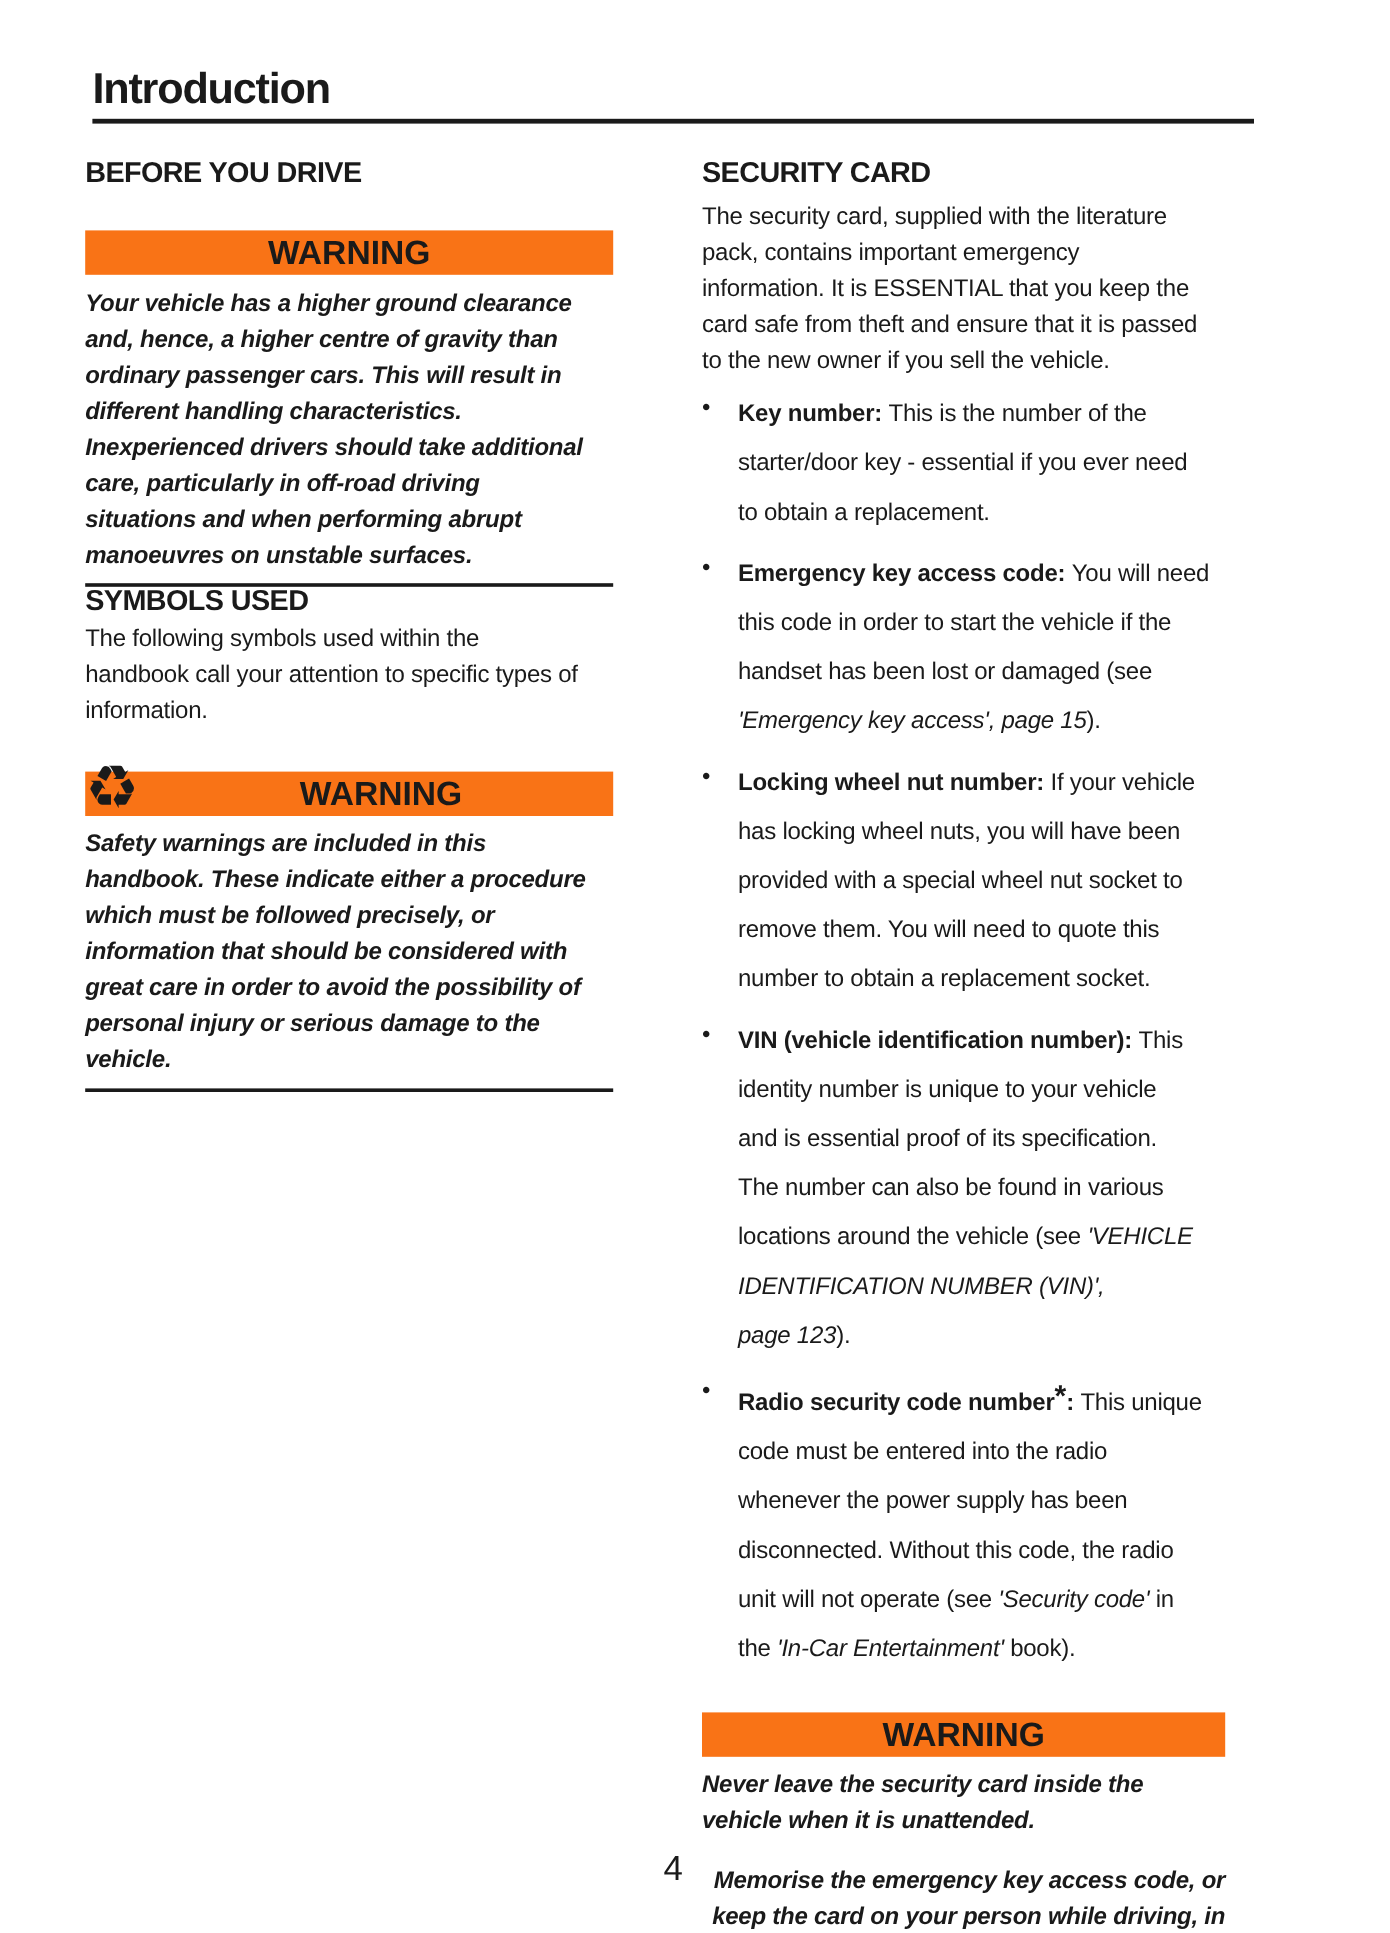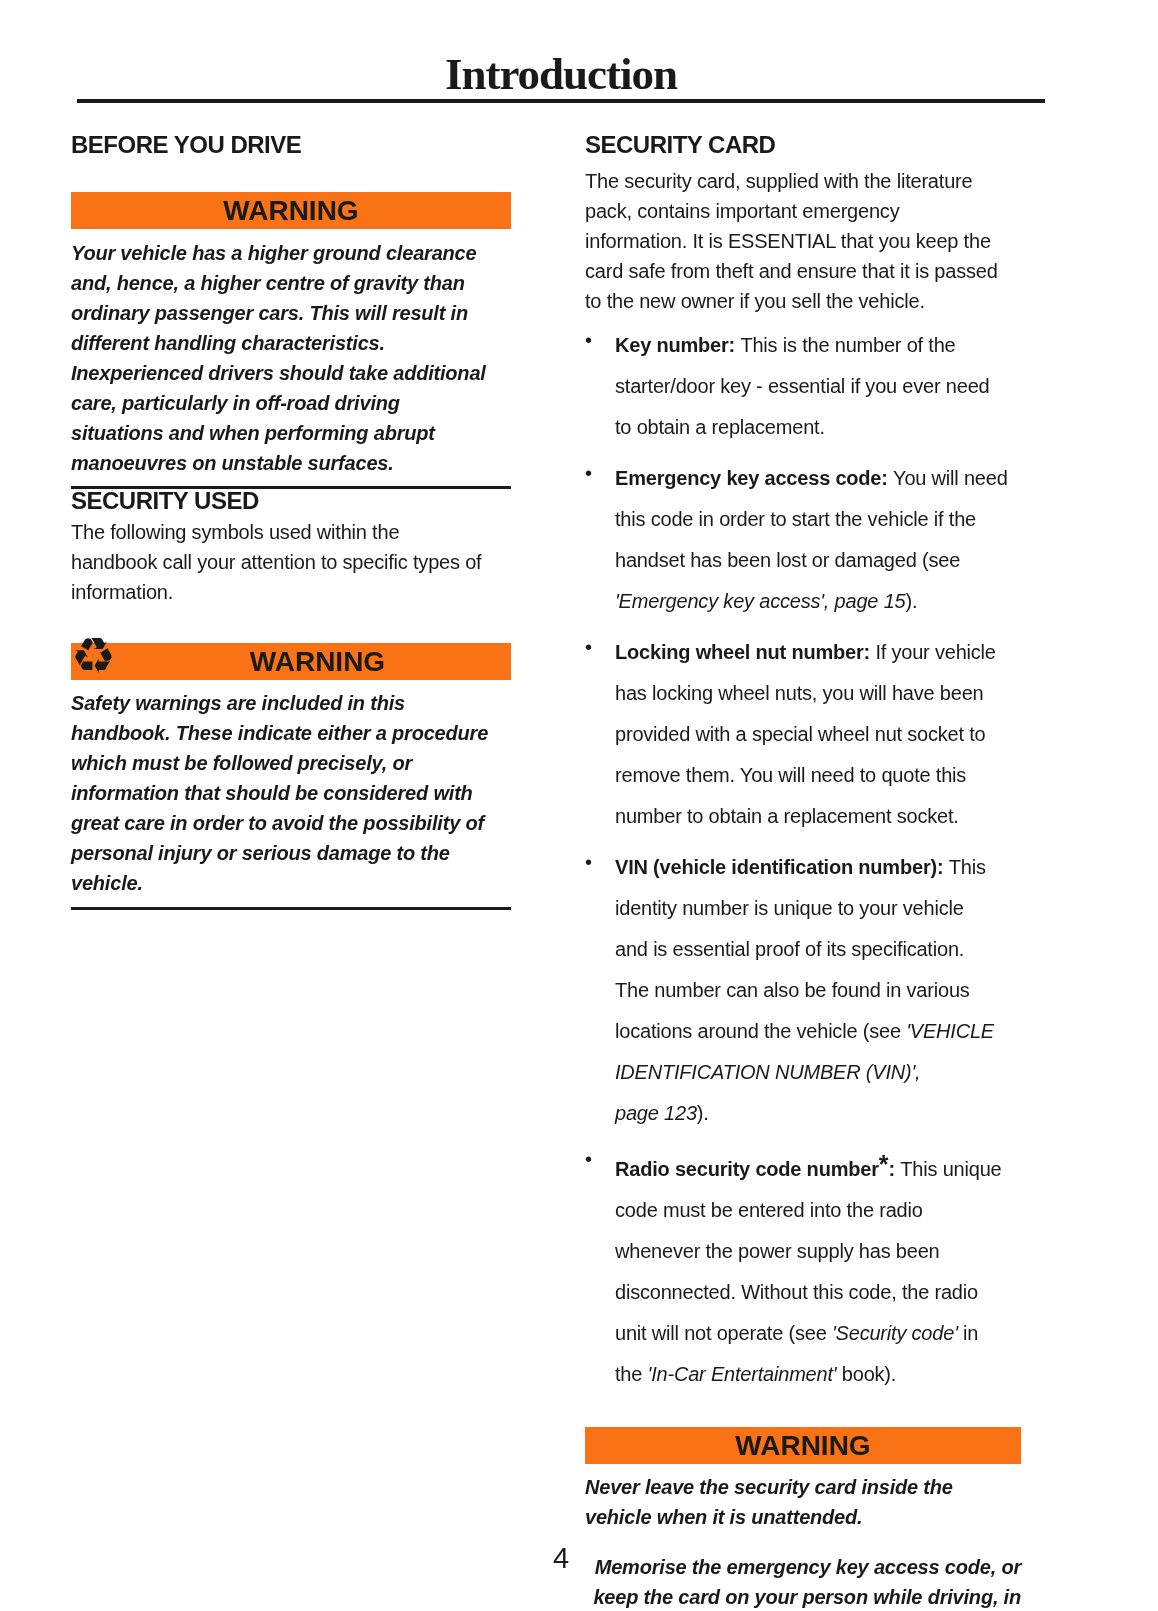--- a/index.html
+++ b/index.html
@@ -3,22 +3,22 @@
 <meta charset="utf-8">
 <style>
   html,body { margin:0; padding:0; background:#e8e8e8; }
   .sheet {
     position:relative; width:1158px; height:1611px; background:#ffffff;
     font-family:"Liberation Sans","DejaVu Sans",sans-serif; color:#1a1a1a;
     overflow:hidden; margin:0 auto;
   }
   .page-title {
     position:absolute; top:50px; left:77px; width:968px;
-    text-align:center; font-size:45px; font-weight:700; line-height:48px;
-    letter-spacing:-1px; margin:0;font-family:Liberation Serif, serif;
+    text-align:left; font-size:36px; font-weight:700; line-height:48px;
+    letter-spacing:-1px; margin:0;
   }
   .title-rule {
     position:absolute; top:99px; left:77px; width:968px; height:4px;
     background:#1a1a1a;
   }
   .col { position:absolute; top:133px; }
   .col-left  { left:71px;  width:440px; }
   .col-right { left:585px; width:436px; }
 
   h2.sec {
@@ -88,21 +88,21 @@
     <p class="warn-text">Your vehicle has a higher ground clearance
 and, hence, a higher centre of gravity than
 ordinary passenger cars. This will result in
 different handling characteristics.
 Inexperienced drivers should take additional
 care, particularly in off-road driving
 situations and when performing abrupt
 manoeuvres on unstable surfaces.</p>
     <div class="rule rule-a"></div>
 
-    <h2 class="sec sec-gap">SECURITY USED</h2>
+    <h2 class="sec sec-gap">SYMBOLS USED</h2>
     <p class="body-text">The following symbols used within the
 handbook call your attention to specific types of
 information.</p>
 
     <p class="recycle-p"><span class="recycle-icon">♻</span></p>
 
 
 
     <div class="wbox mt36">
       <span>WARNING</span>

